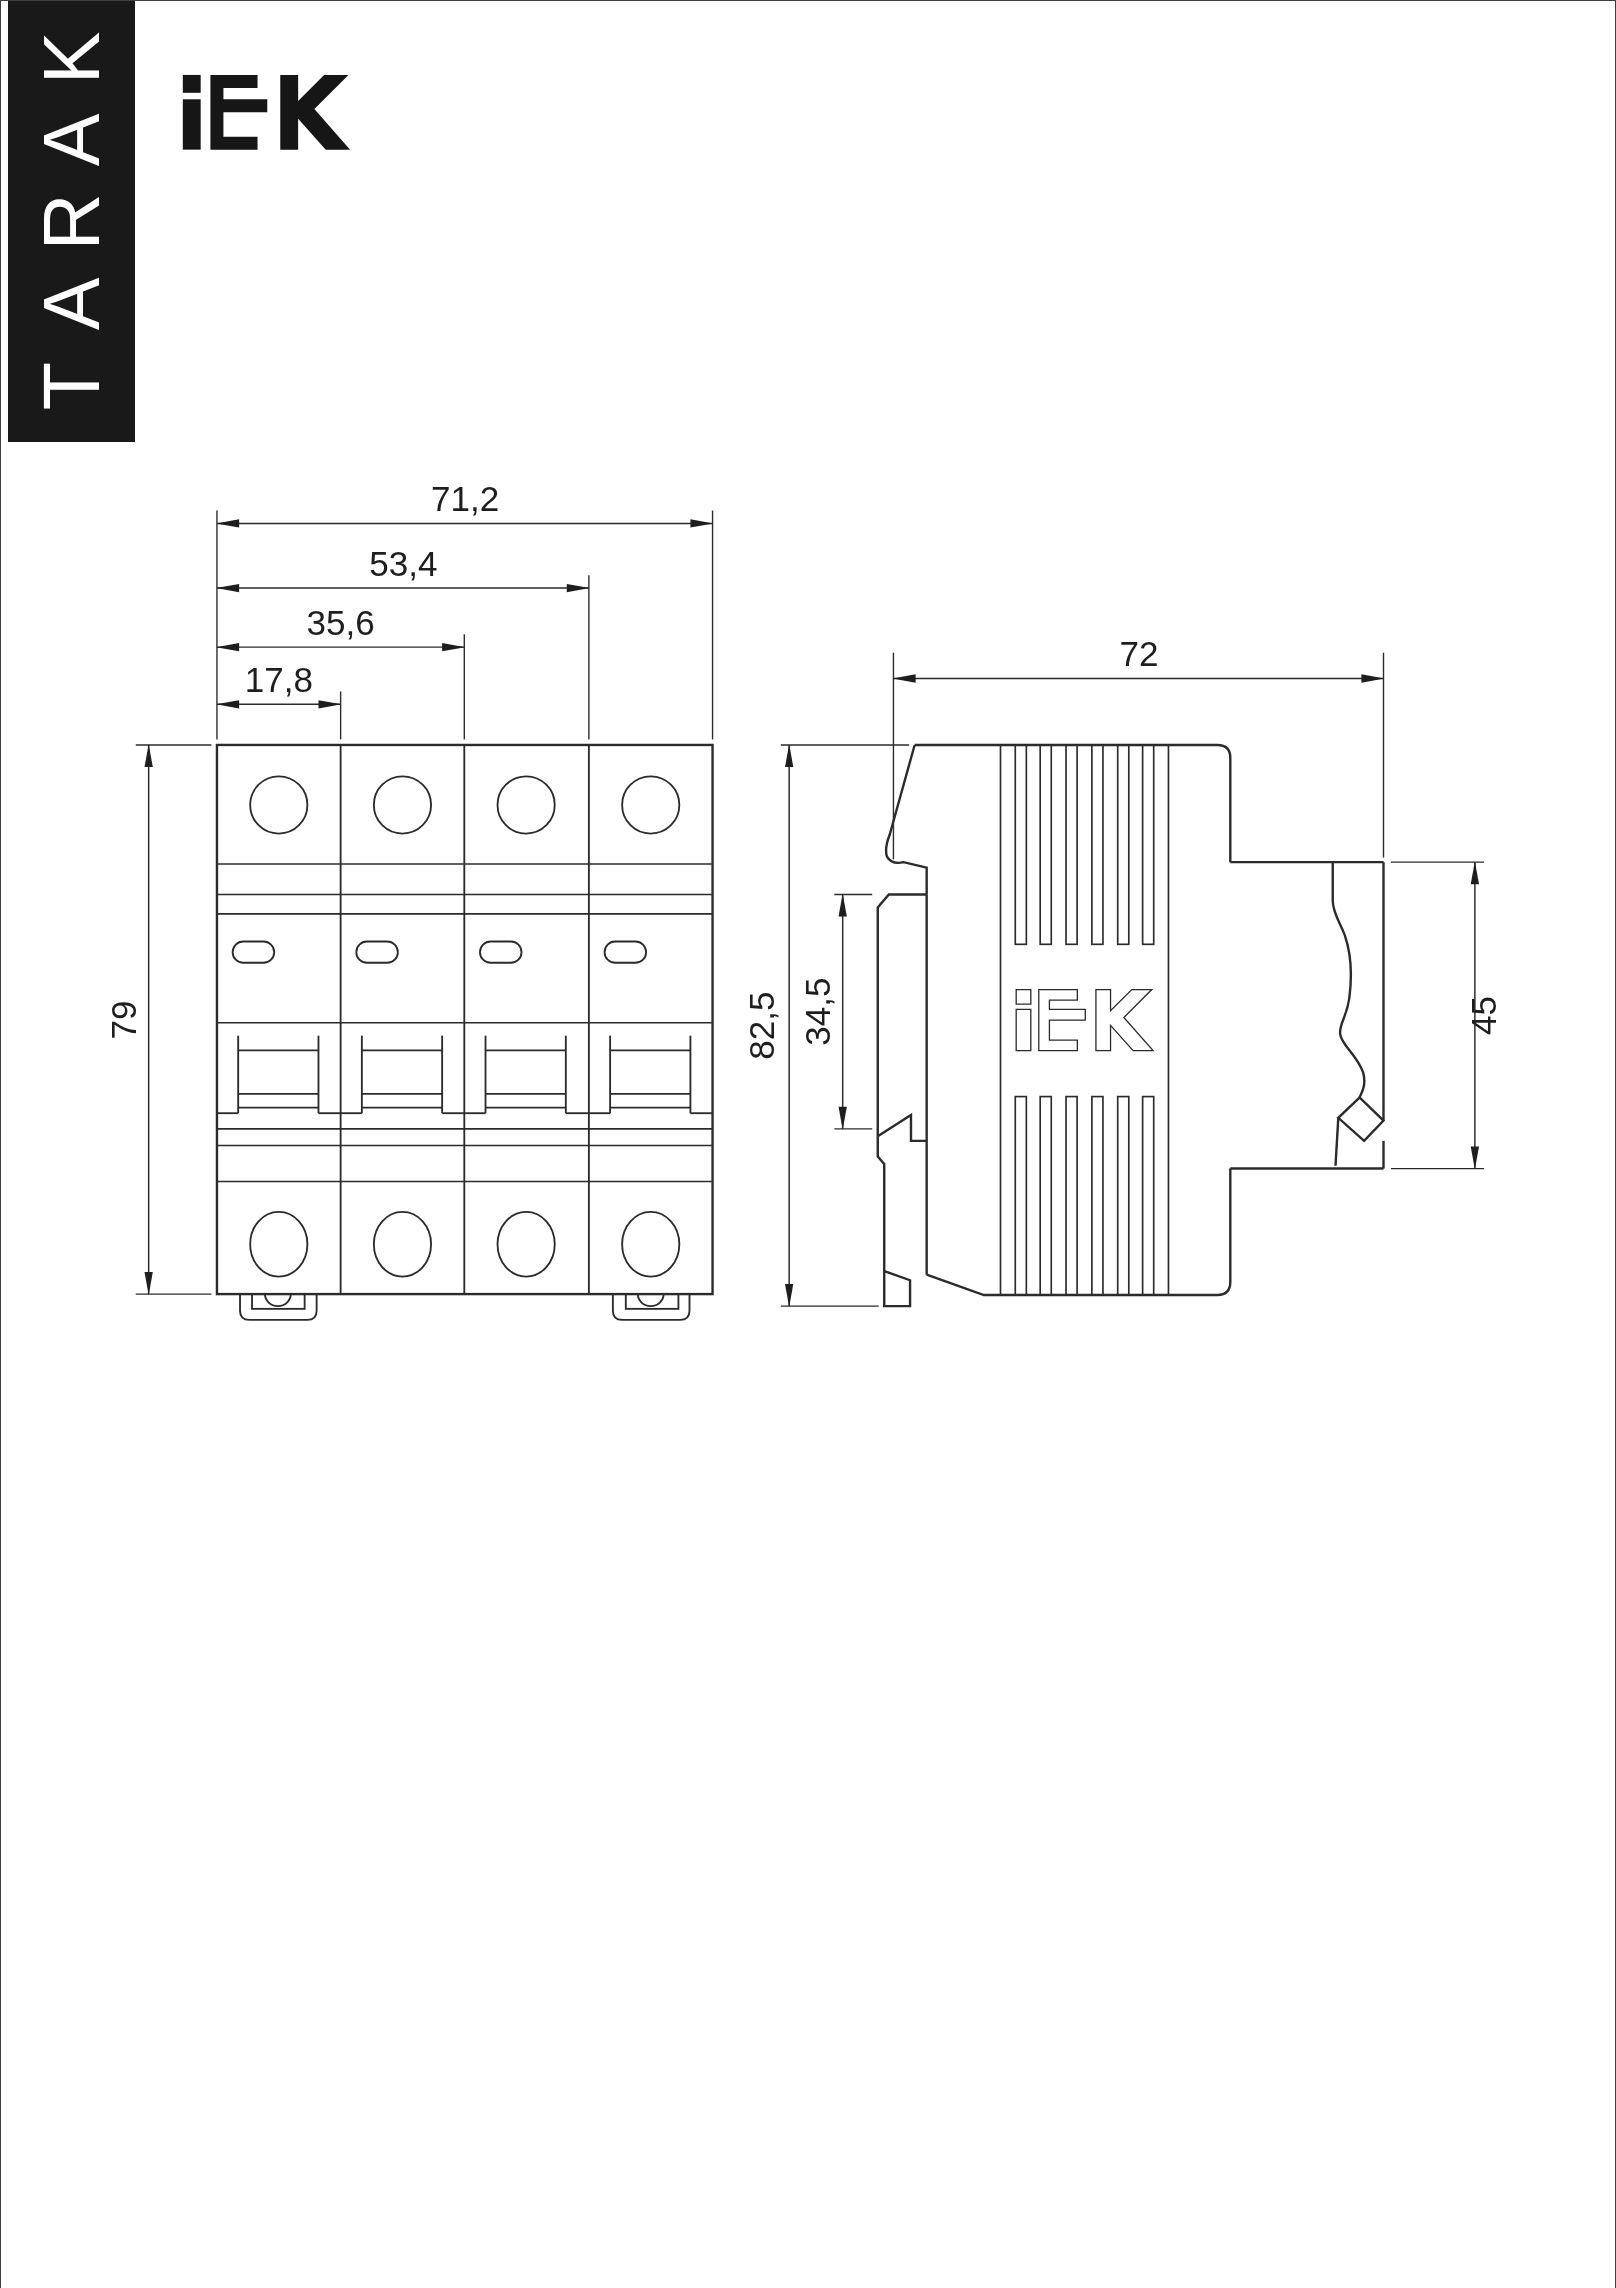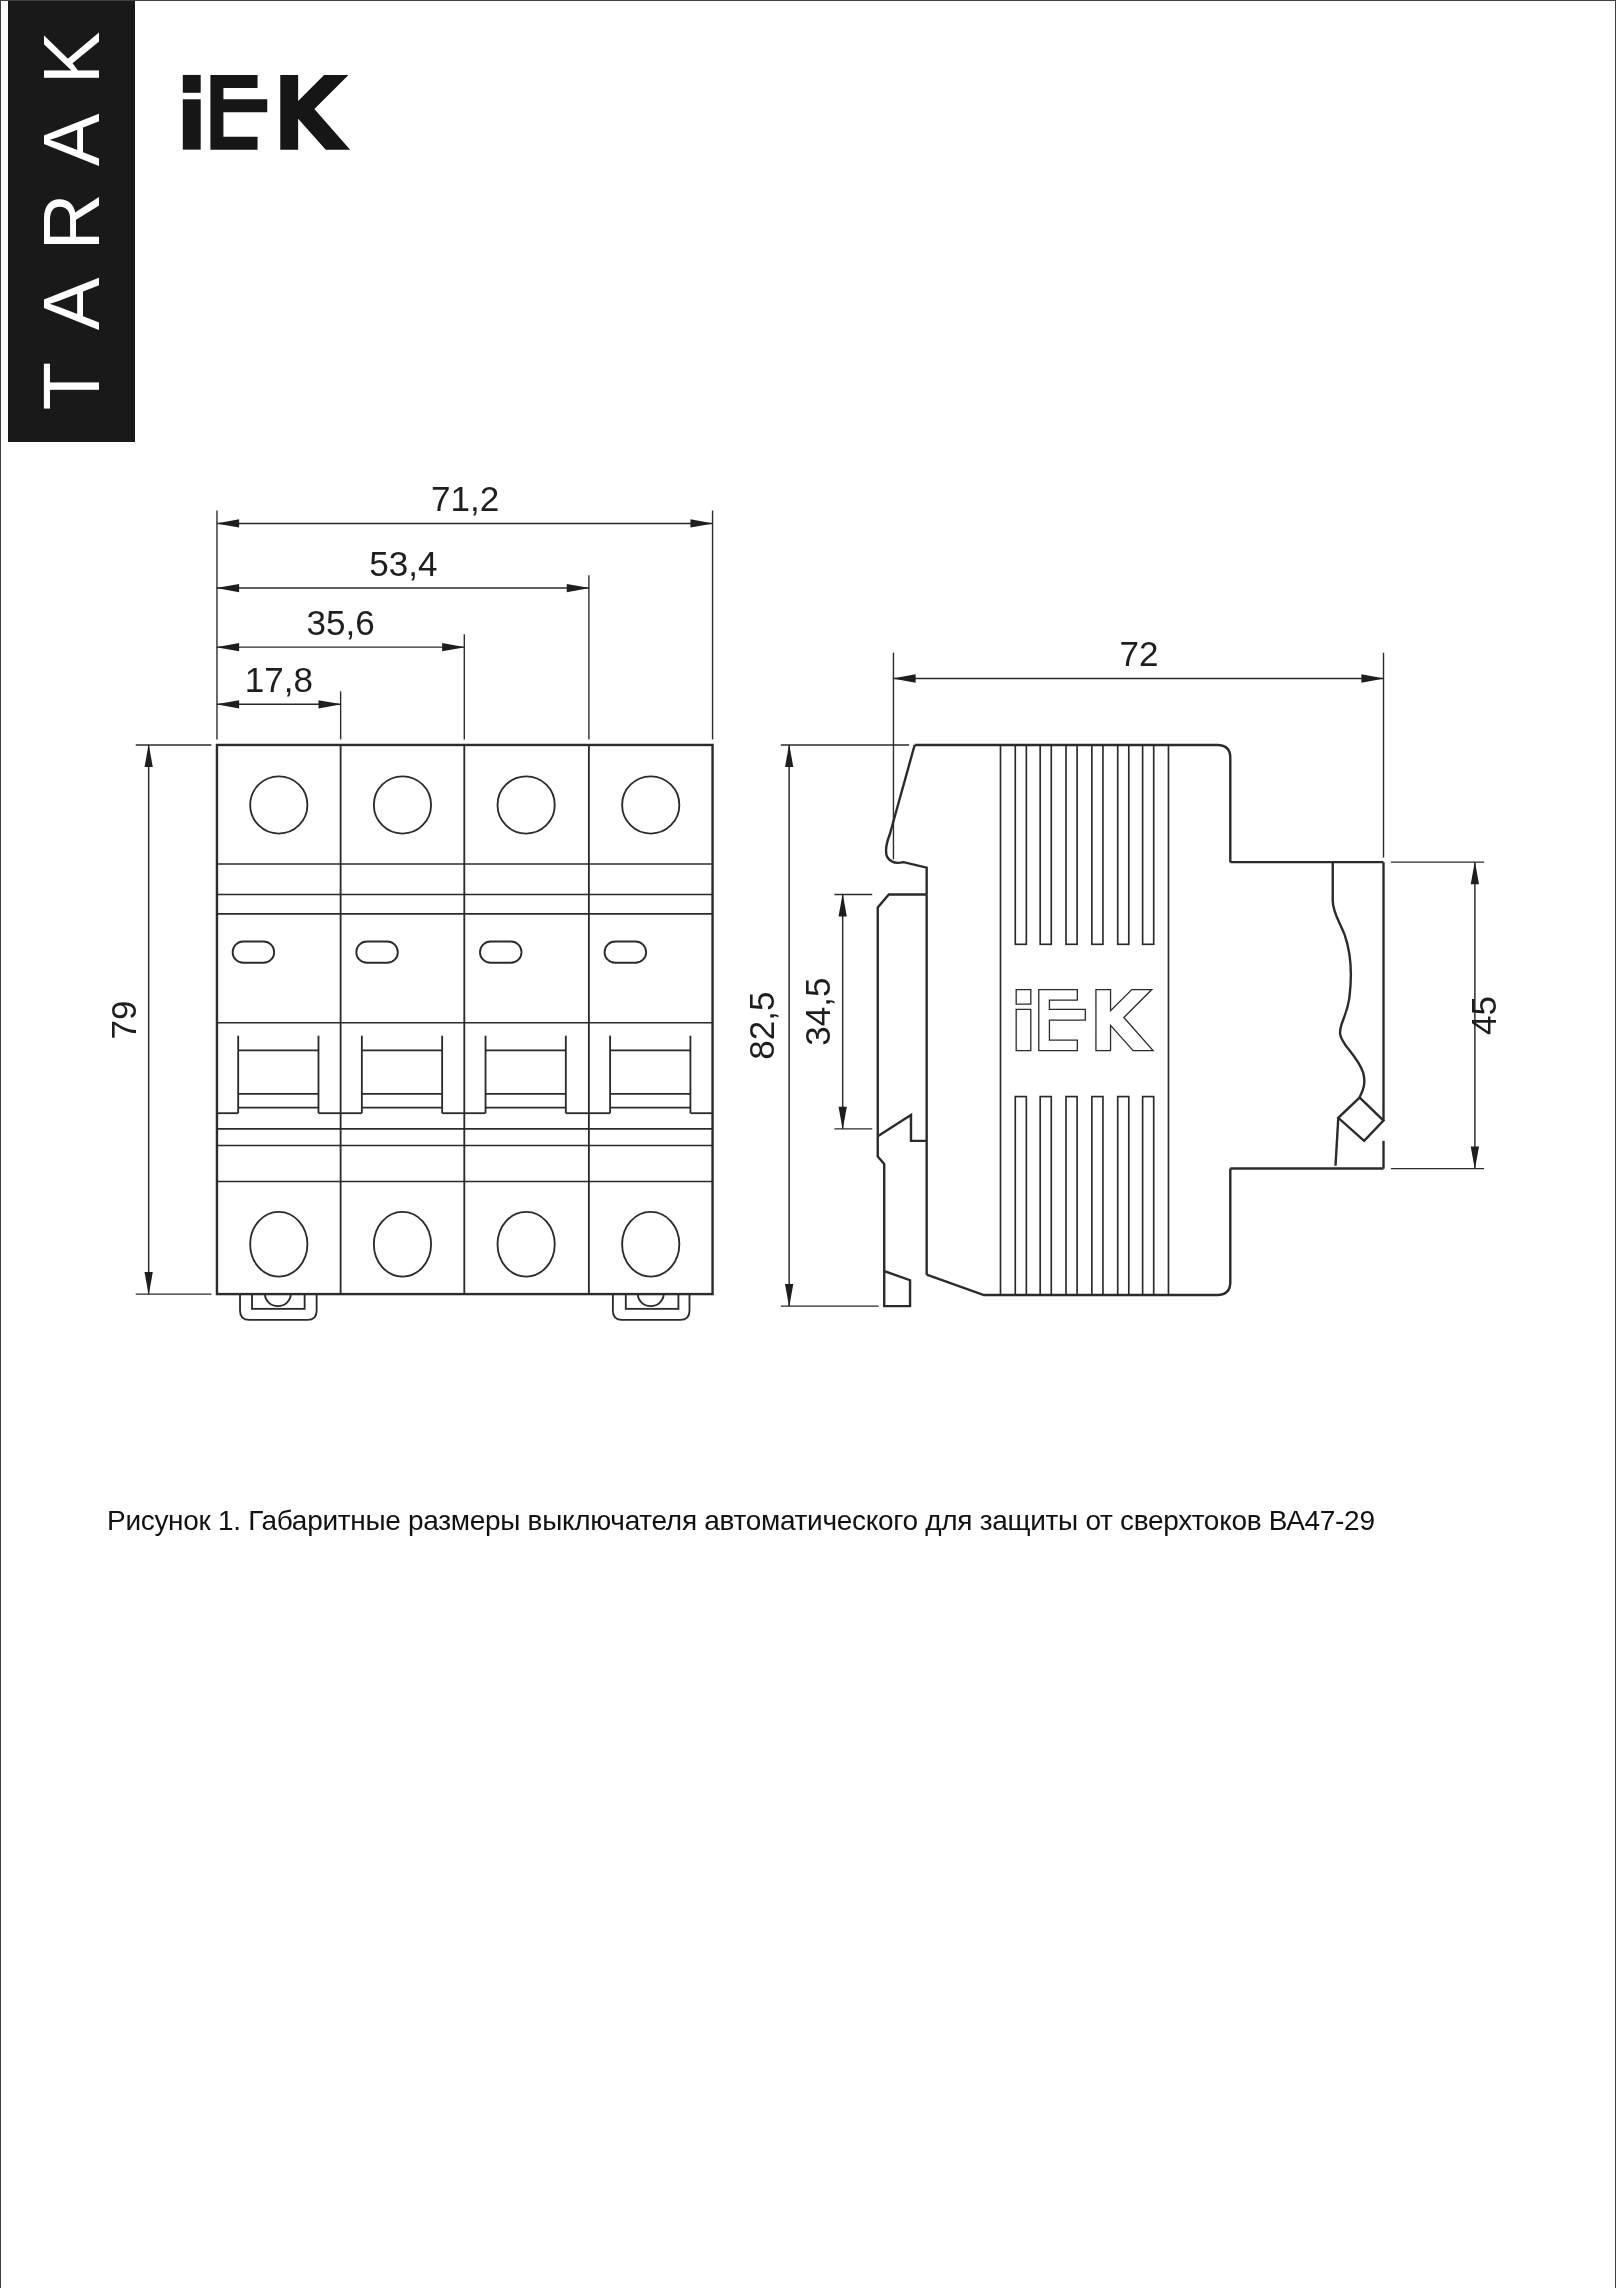--- a/index.html
+++ b/index.html
@@ -260,16 +260,15 @@
     </g>
 
     <g>
       <text x="1233" y="720" text-anchor="middle">72</text>
       <text x="838" y="1110" text-anchor="middle" transform="rotate(-90 838 1110)">82,5</text>
       <text x="898" y="1095" text-anchor="middle" transform="rotate(-90 898 1095)">34,5</text>
       <text x="1620" y="1099" text-anchor="middle" transform="rotate(-90 1620 1099)">45</text>
     </g>
   </svg>
 
-  <div class="caption">Рисунок 1. Габаритные размеры выключателя автоматического для защиты от сверхтоков ВА47-29</div>
 
 </div>
 
 
 </body></html>

